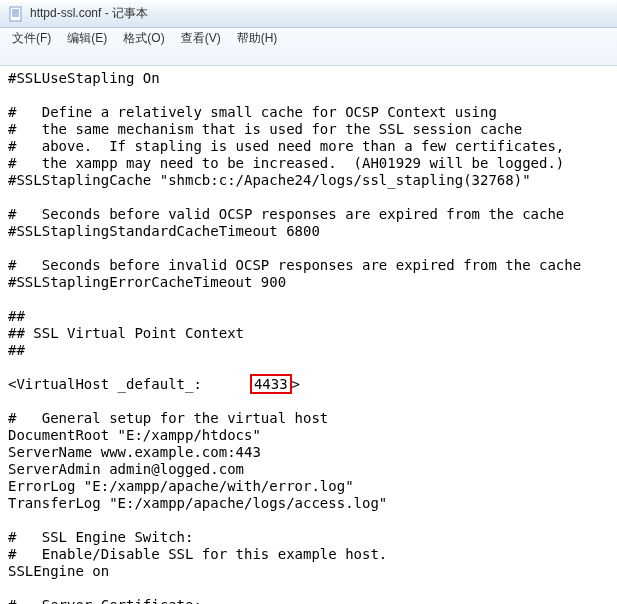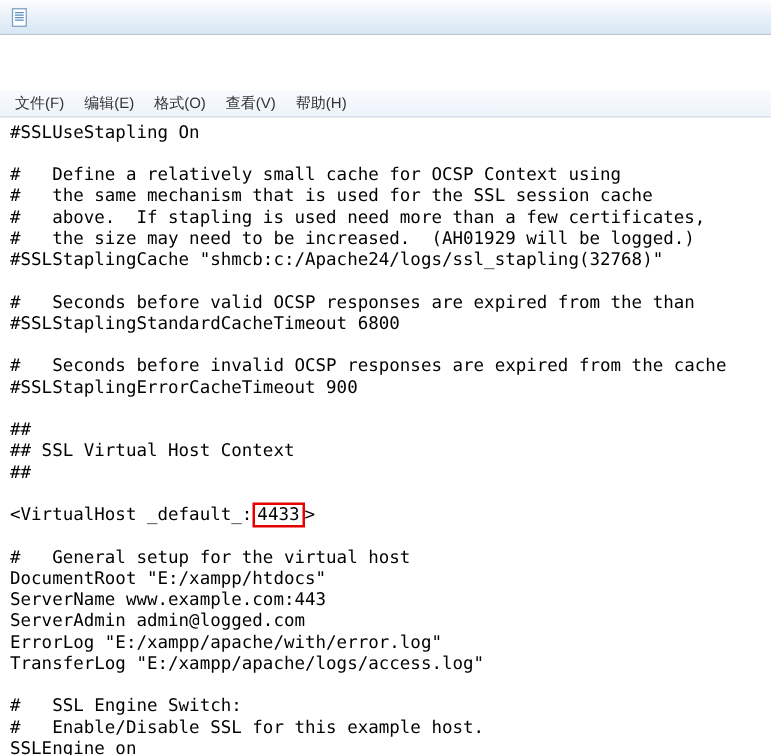--- a/index.html
+++ b/index.html
@@ -28,85 +28,86 @@
       height: 16px;
       margin-right: 6px;
     }
     .title-text {
       color: #333;
       font-size: 12px;
     }
     .menu-bar {
       background: linear-gradient(to bottom, #f8fbfe 0%, #eef4fb 100%);
       border-bottom: 1px solid #d0d8e0;
-      height: 22px;
+      height: 38px;
       display: flex;
       align-items: flex-start;
       padding: 0 4px;
-      margin-top: 44px;
     }
     .menu-item {
       padding: 2px 8px;
       color: #333;
       cursor: default;
       font-size: 12px;
     }
     .content {
       font-family: "SimSun", "NSimSun", monospace;
       font-size: 14px;
       line-height: 17px;
       padding: 4px 8px;
       white-space: pre;
       color: #000;
       overflow: hidden;
     }
     .hl {
       border: 2px solid #e60000;
       padding: 0 2px;
+      margin-left: 48px;
     }
   </style>
 </head>
 <body>
 
 <div class="title-bar">
   <span class="icon">
     <svg width="16" height="16" viewBox="0 0 16 16">
       <rect x="2" y="1" width="11" height="14" fill="#fff" stroke="#7a9fc7" stroke-width="1"></rect>
       <line x1="4" y1="4" x2="11" y2="4" stroke="#5a8fc0"></line>
         <line x1="4" y1="6" x2="11" y2="6" stroke="#5a8fc0"></line>
       <line x1="4" y1="8" x2="11" y2="8" stroke="#5a8fc0"></line>
         <line x1="4" y1="10" x2="11" y2="10" stroke="#5a8fc0"></line>
     </svg>
   </span>
+  <span class="title-text">httpd-ssl.conf - 记事本</span>
 </div>
 
 <div class="menu-bar">
   <span class="menu-item">文件(F)</span>
   <span class="menu-item">编辑(E)</span>
   <span class="menu-item">格式(O)</span>
   <span class="menu-item">查看(V)</span>
   <span class="menu-item">帮助(H)</span>
 </div>
 
 <div class="content"><span>#SSLUseStapling On</span>
 <span></span>
 <span>#   Define a relatively small cache for OCSP Context using</span>
 <span>#   the same mechanism that is used for the SSL session cache</span>
 <span>#   above.  If stapling is used need more than a few certificates,</span>
-<span>#   the size may need to be increased.  (AH01929 will be logged.)</span>
+<span>#   the xampp may need to be increased.  (AH01929 will be logged.)</span>
 <span>#SSLStaplingCache "shmcb:c:/Apache24/logs/ssl_stapling(32768)"</span>
 <span></span>
-<span>#   Seconds before valid OCSP responses are expired from the than</span>
+<span>#   Seconds before valid OCSP responses are expired from the cache</span>
 <span>#SSLStaplingStandardCacheTimeout 6800</span>
 <span></span>
 <span>#   Seconds before invalid OCSP responses are expired from the cache</span>
 <span>#SSLStaplingErrorCacheTimeout 900</span>
 <span></span>
 <span>##</span>
-<span>## SSL Virtual Host Context</span>
+<span>## SSL Virtual Point Context</span>
 <span>##</span>
 <span></span>
 <span>&lt;VirtualHost _default_:</span><span class="hl">4433</span><span>&gt;</span>
 <span></span>
 <span>#   General setup for the virtual host</span>
 <span>DocumentRoot "E:/xampp/htdocs"</span>
 <span>ServerName www.example.com:443</span>
 <span>ServerAdmin admin@logged.com</span>
 <span>ErrorLog "E:/xampp/apache/with/error.log"</span>
 <span>TransferLog "E:/xampp/apache/logs/access.log"</span>

